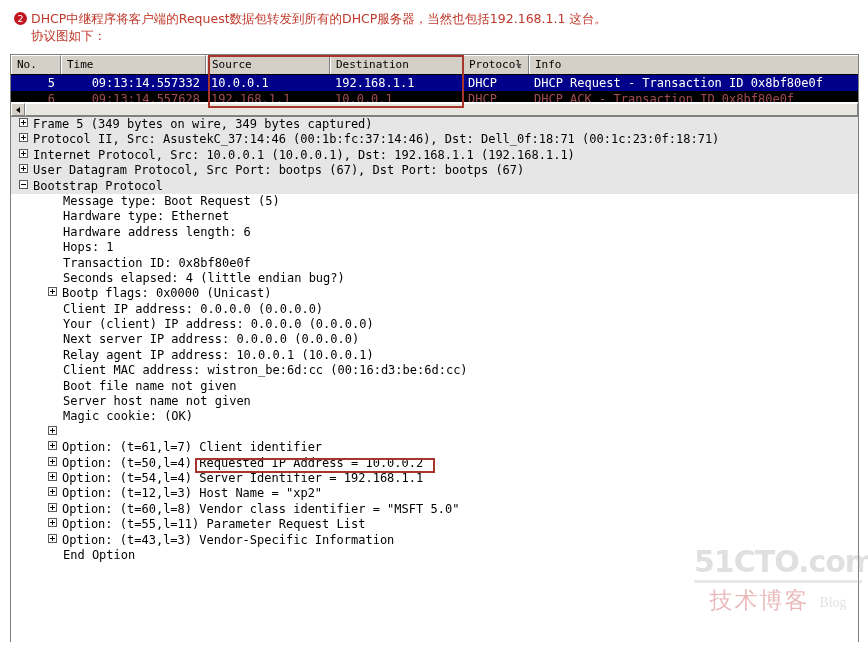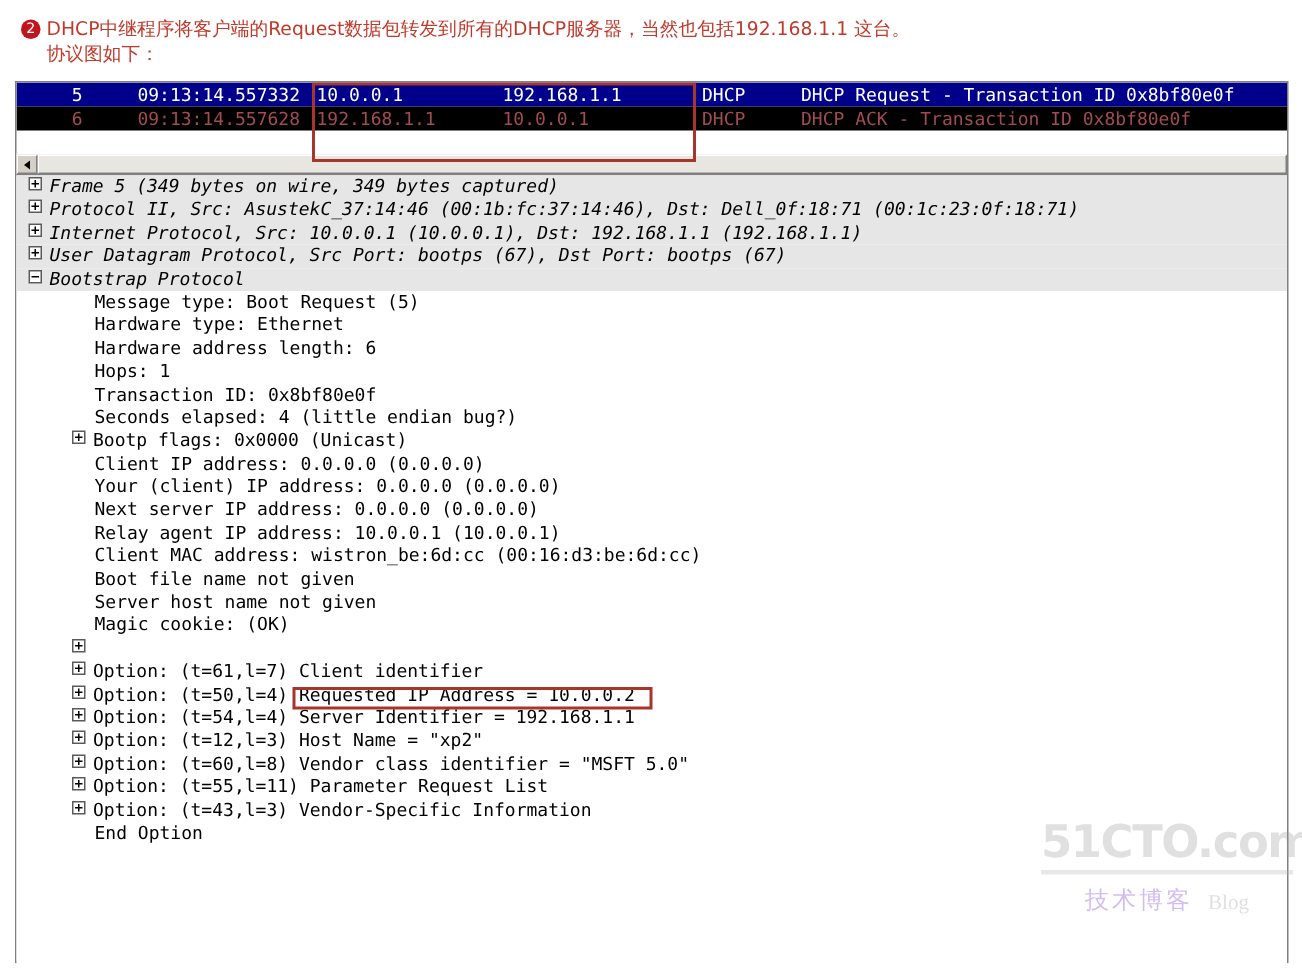--- a/index.html
+++ b/index.html
@@ -165,21 +165,21 @@
   .tree-row {
     position: relative;
     height: 15.4px;
     line-height: 15.4px;
     font-family: "DejaVu Sans Mono", monospace;
     font-size: 12px;
     color: #000000;
     white-space: nowrap;
     padding-left: 8px;
   }
-  .tree-row.band { background: #e6e6e6; font-style: italic; }
+  .tree-row.band { background: #e6e6e6; }
   .tree-row .twisty {
     display: inline-block;
     width: 9px; height: 9px;
     border: 1px solid #5a5a5a;
     background: #ffffff;
     box-sizing: border-box;
     position: relative;
     vertical-align: 1px;
     margin-right: 5px;
   }
@@ -252,22 +252,22 @@
   }
   #wm-bottom {
     display: flex;
     align-items: flex-end;
     justify-content: center;
     gap: 10px;
     padding-top: 4px;
   }
   #wm-cn {
     font-family: "DejaVu Sans", sans-serif;
-    font-size: 16px;
-    color: #6d28d9;
+    font-size: 23px;
+    color: #b91c1c;
     letter-spacing: 2px;
     line-height: 26px;
   }
   #wm-blog {
     font-family: Liberation Serif, serif;
     font-size: 14px;
     color: #9a9a9a;
     line-height: 20px;
   }
 </style>
@@ -275,20 +275,28 @@
 <body>
 
 <div id="annotation">
   <span class="bullet">2</span><span>DHCP中继程序将客户端的Request数据包转发到所有的DHCP服务器，当然也包括192.168.1.1 这台。</span>
   <span class="line2">协议图如下：</span>
 </div>
 
 <div id="ws-window">
 
   <div id="packet-list">
+    <div id="list-header">
+        <div class="col-head c-no"><span>No.</span></div>
+        <div class="col-head c-time"><span>Time</span></div>
+        <div class="col-head c-src"><span>Source</span></div>
+        <div class="col-head c-dst"><span>Destination</span></div>
+        <div class="col-head c-proto"><span>Protocol</span><span class="sort-mark"></span></div>
+        <div class="col-head c-info"><span>Info</span></div>
+      </div>
     <div id="list-rows">
         <div class="pkt-row sel">
           <div class="cell c-no num">5</div>
           <div class="cell c-time num">09:13:14.557332</div>
           <div class="cell c-src">10.0.0.1</div>
           <div class="cell c-dst">192.168.1.1</div>
           <div class="cell c-proto">DHCP</div>
           <div class="cell c-info">DHCP Request  - Transaction ID 0x8bf80e0f</div>
         </div>
         <div class="pkt-row unsel">

